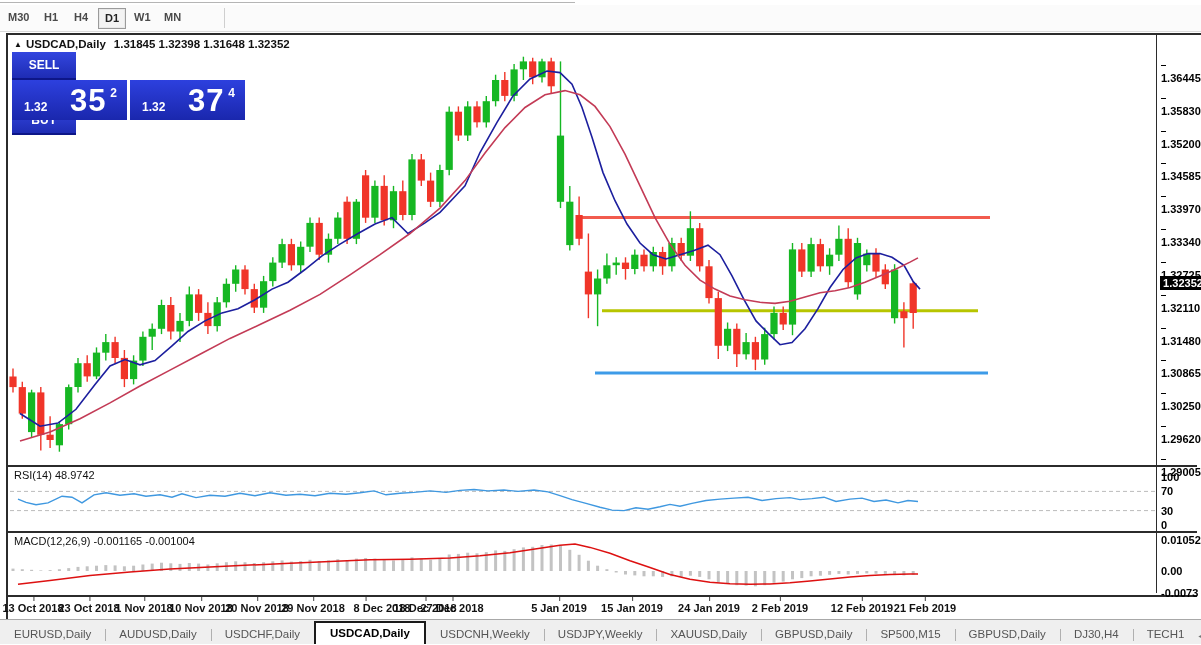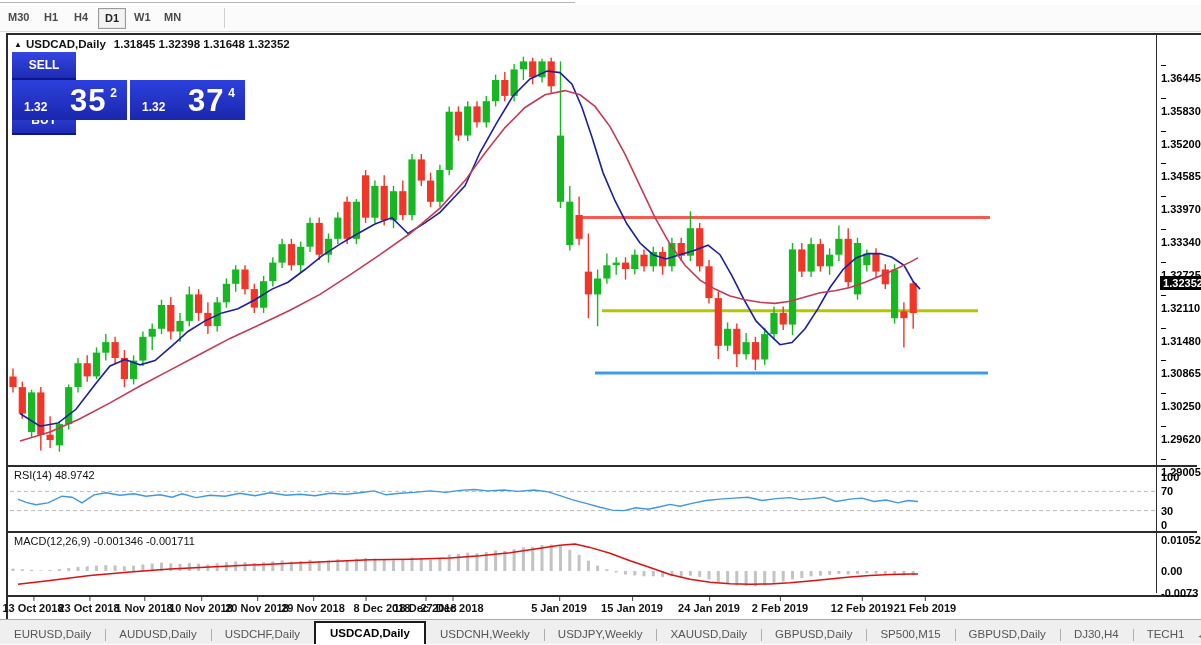--- a/index.html
+++ b/index.html
@@ -314,21 +314,21 @@
 
     <div class="panel-sep" style="top:430px"></div>
     <div class="phead" style="top:434px">RSI(14) 48.9742</div>
     <svg id="rsisvg" style="top:432px;left:2px;" width="1146" height="63">
         <line x1="0" y1="24.4" x2="1146" y2="24.4" stroke="#bbb" stroke-width="1" stroke-dasharray="4 3"></line>
         <line x1="0" y1="43.6" x2="1146" y2="43.6" stroke="#bbb" stroke-width="1" stroke-dasharray="4 3"></line>
         <polyline fill="none" stroke="#3f98e0" stroke-width="1.4" points="8,32.1 16,35.4 26,37.8 38,35.9 52,29.2 62,30.2 72,35.9 84,27.8 96,25.8 110,28.2 124,26.8 136,29.2 150,27.8 162,30.2 172,26.8 186,30.6 200,28.2 215,29.2 230,26.3 245,28.7 260,25.8 276,28.2 290,27.3 305,28.7 320,26.3 336,27.3 350,25.8 364,23.9 376,27.8 390,26.3 404,25.4 420,23.9 436,25.4 450,23.4 464,22.5 478,23.9 494,23.0 508,24.4 524,23.0 538,24.9 550,28.7 562,32.6 576,36.4 590,40.2 602,43.1 614,43.6 626,40.7 638,42.2 650,39.8 660,37.4 670,39.3 682,36.4 696,33.5 710,32.1 724,31.1 738,30.2 752,33.5 766,31.6 780,30.6 790,32.6 802,31.6 814,30.2 826,34.5 840,32.1 852,31.1 864,34.5 876,33.0 888,35.9 898,33.5 908,34.5"></polyline>
       </svg>
 
     <div class="panel-sep" style="top:496px"></div>
-    <div class="phead" style="top:500px">MACD(12,26,9) -0.001346 -0.001711</div>
+    <div class="phead" style="top:500px">MACD(12,26,9) -0.001165 -0.001004</div>
     <svg id="macdsvg" style="top:498px;left:2px;" width="1146" height="62">
         <line x1="3.0" y1="38" x2="3.0" y2="35.6" stroke="#c3c3c3" stroke-width="3"></line>
         <line x1="12.3" y1="38" x2="12.3" y2="36.2" stroke="#c3c3c3" stroke-width="3"></line>
         <line x1="21.6" y1="38" x2="21.6" y2="36.8" stroke="#c3c3c3" stroke-width="3"></line>
         <line x1="30.8" y1="38" x2="30.8" y2="37.4" stroke="#c3c3c3" stroke-width="3"></line>
         <line x1="40.1" y1="38" x2="40.1" y2="37.1" stroke="#c3c3c3" stroke-width="3"></line>
         <line x1="49.4" y1="38" x2="49.4" y2="36.2" stroke="#c3c3c3" stroke-width="3"></line>
         <line x1="58.7" y1="38" x2="58.7" y2="35.1" stroke="#c3c3c3" stroke-width="3"></line>
         <line x1="68.0" y1="38" x2="68.0" y2="33.9" stroke="#c3c3c3" stroke-width="3"></line>
         <line x1="77.2" y1="38" x2="77.2" y2="33.3" stroke="#c3c3c3" stroke-width="3"></line>

